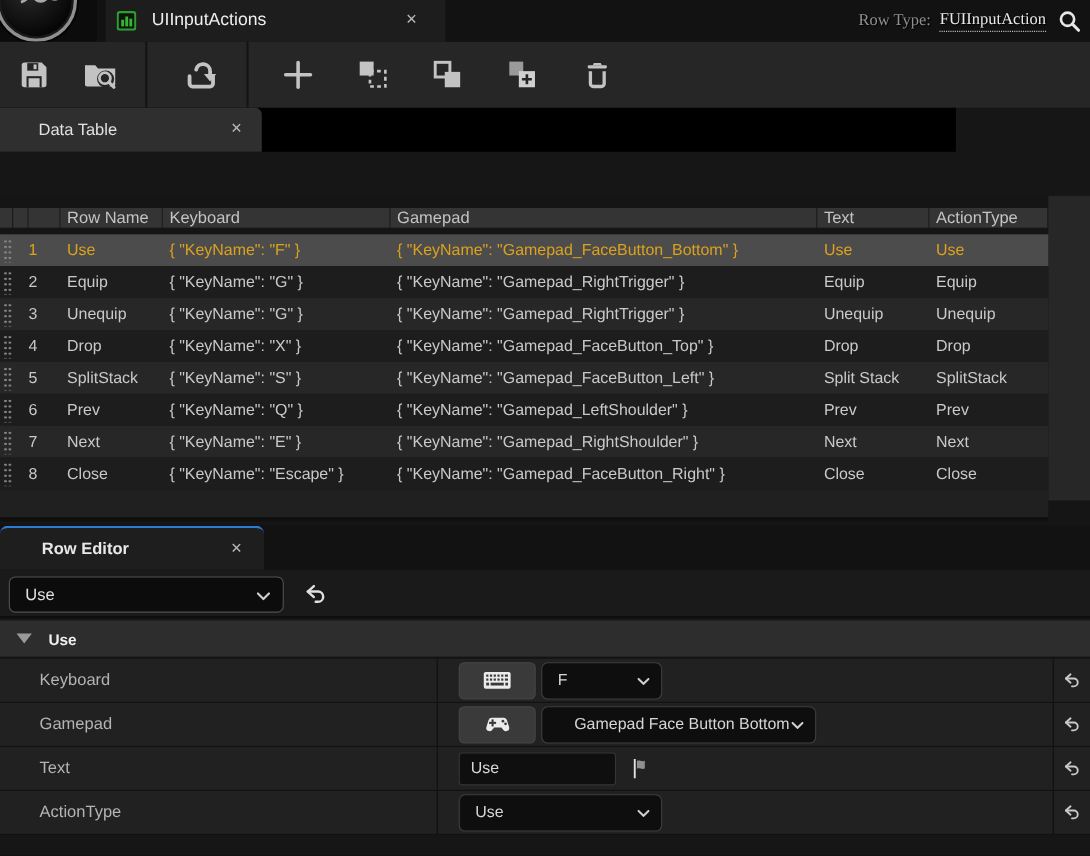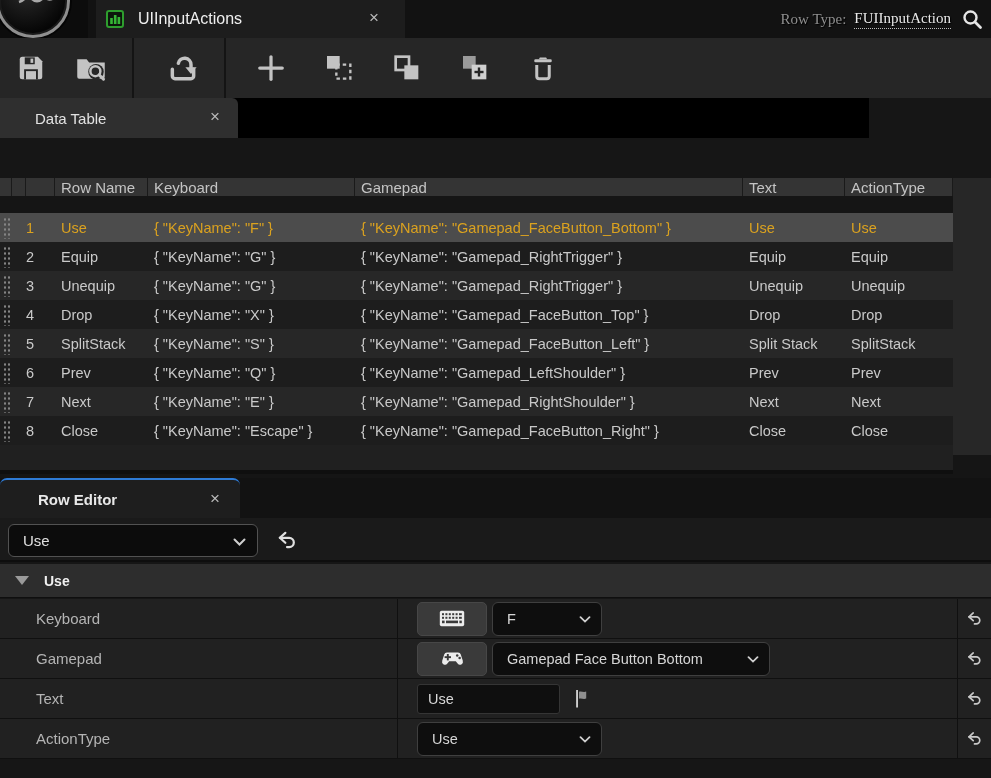--- a/index.html
+++ b/index.html
@@ -48,21 +48,21 @@
   .search-pill input { flex:1; margin-left:10px; background:transparent; border:none; outline:none;
                        color:#d8d8d8; font-size:15px; font-family:inherit; }
   .search-pill input::placeholder { color:#757575; }
 
   
   .tablewrap { position:absolute; left:0; top:178px; width:991px; height:300px; background:#151515; }
   .right-filler { position:absolute; left:953px; top:0; width:38px; height:277px; background:#272727; }
   .under-rows { position:absolute; left:0; top:267px; width:953px; height:29px; background:#202020;
                 border-bottom:4px solid #0f0f0f; }
   .thead, .trow { display:grid; grid-template-columns:12px 14px 29px 93px 207px 388px 102px 108px; width:953px; }
-  .thead { height:18px; background:#151515; }
+  .thead { height:18px; background:#151515;margin-top:11px; }
   .thead .hc { background:#343434; border-right:1px solid #1a1a1a; display:flex; align-items:center;
                overflow:hidden; white-space:nowrap; font-size:15px; color:#c4c4c4; }
   .thead .hc.label { padding-left:6px; }
   .tbody { position:absolute; left:0; top:35px; width:953px; }
   .trow { height:29px; cursor:pointer; }
   .trow > div { display:flex; align-items:center; overflow:hidden; white-space:nowrap; font-size:14.5px; }
   .trow .num { color:inherit; }
   .trow .name, .trow .cell { padding-left:6px; }
   .trow.odd  { background:#272727; }
   .trow.even { background:#1d1d1d; }
@@ -102,21 +102,21 @@
   .reset-cell { position:absolute; right:0; top:0; width:34px; height:100%;
                 border-left:1px solid #101010; display:flex; align-items:center; justify-content:center;
                 cursor:pointer; }
   .iconbtn { width:70px; height:34px; background:#3a3a3a; border:1px solid #474747; border-radius:5px;
              display:flex; align-items:center; justify-content:center; cursor:pointer; }
   .dd { position:relative; background:#0e0e0e; border:1px solid #3f3f3f; border-radius:6px; height:34px;
         display:flex; align-items:center; cursor:pointer; }
   .dd .dd-label { margin-left:14px; margin-right:26px; font-size:14.5px; color:#d6d6d6; white-space:nowrap; }
   .dd svg { position:absolute; right:10px; top:50%; margin-top:-3px; }
   .dd.w-key { width:110px; }
-  .dd.w-pad { width:278px; }
+  .dd.w-pad { width:250px;padding-left:15px; }
   .dd.w-act { width:185px; }
   .txtfield { width:143px; height:30px; background:#0f0f0f; border:1px solid #353535; border-radius:3px;
               color:#d8d8d8; font-size:14.5px; font-family:inherit; padding-left:10px; outline:none; }
   .flagwrap { display:inline-flex; margin-left:10px; }
   .bottomstrip { position:absolute; left:0; top:283px; width:991px; height:17px; background:#161616; }
 
   .icon { display:inline-flex; }
 </style>
 </head>
 <body>

